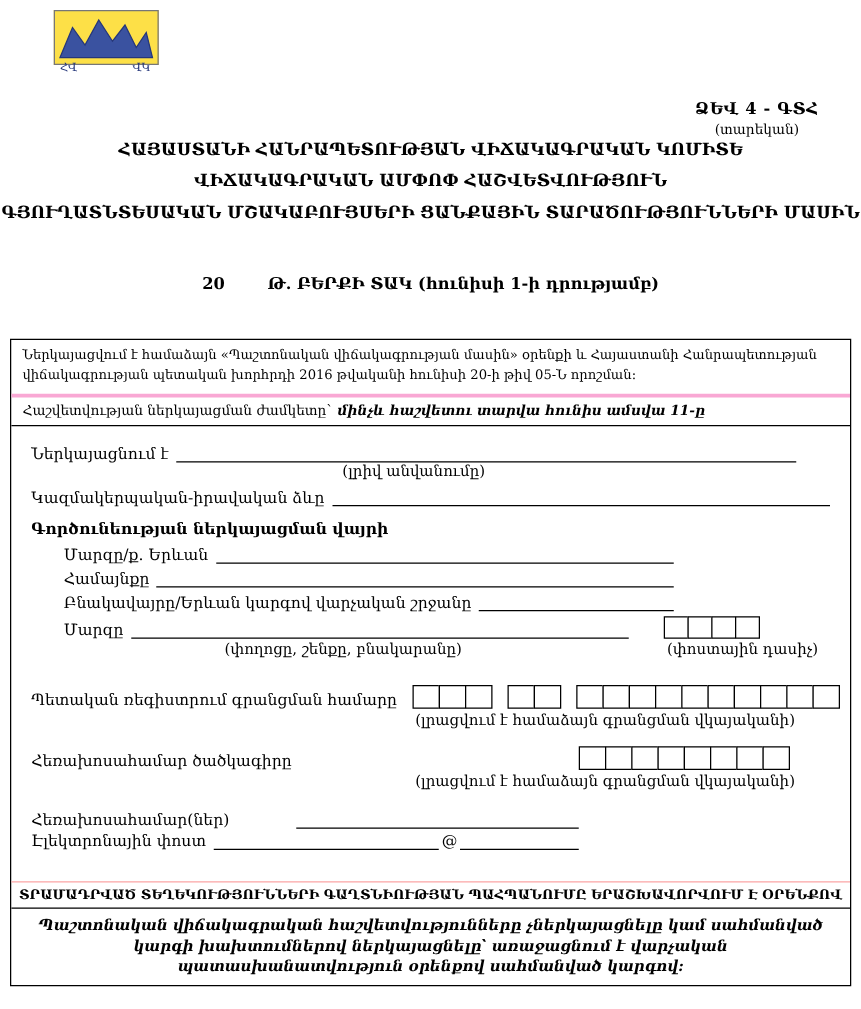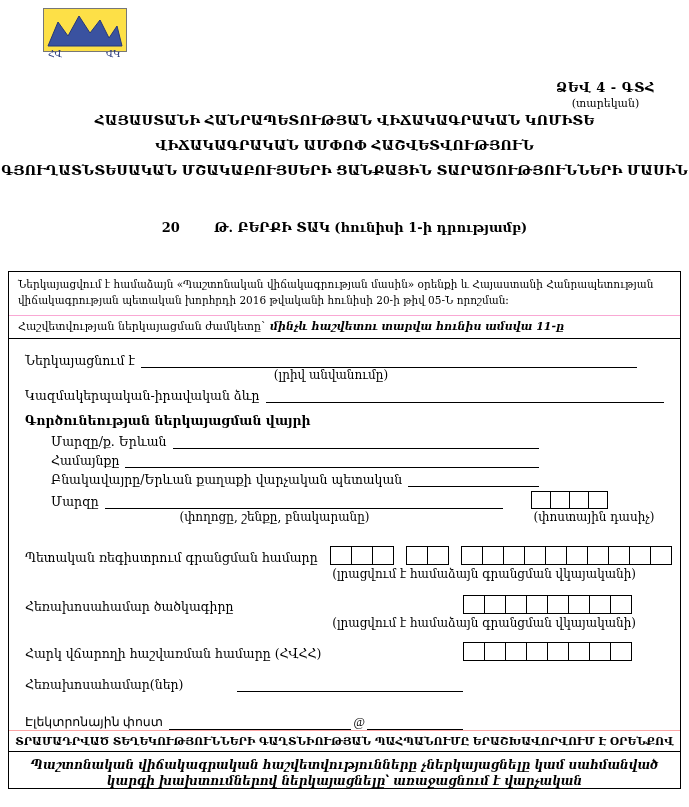--- a/index.html
+++ b/index.html
@@ -22,21 +22,21 @@
   
   .titles { margin-top: 112px; text-align: center; font-weight: bold; }
   .t1 { font-size: 13.5px; }
   .t2 { font-size: 13.5px; margin-top: 9px; }
   .t3 { font-size: 13.5px; margin-top: 9px; }
   .year-line { margin-top: 42px; text-align: center; font-weight: bold; font-size: 13px; }
   .year-gap { display: inline-block; width: 34px; }
 
   
   .main-box { margin: 36px 8px 0 8px; border: 1px solid #000; height: 518px; display: flex; flex-direction: column; overflow: hidden; }
-  .intro { padding: 5px 9px 6px 9px; font-size: 10.5px; line-height: 1.5; border-bottom: 1px solid #f9a8d4; }
+  .intro { padding: 5px 9px 6px 9px; font-size: 10.5px; line-height: 1.5; border-bottom: 3px solid #f9a8d4; }
   .deadline { padding: 4px 9px 5px 9px; font-size: 11px; border-bottom: 1px solid #000; }
   .deadline .dl-val { font-weight: bold; font-style: italic; }
 
   .form-body { flex: 1 1 auto; padding: 4px 16px 0 16px; font-size: 12.5px; }
   .row { display: flex; align-items: flex-end; }
   .lbl { white-space: nowrap; padding-right: 6px; }
   .bold { font-weight: bold; }
   .fill-line { flex: 1 1 auto; border-bottom: 1px solid #000; height: 15px; }
   .hint { font-size: 12px; }
   .hint-center { text-align: center; }
@@ -108,21 +108,21 @@
       <span class="lbl">Մարզը/ք. Երևան</span>
       <span class="fill-line"></span>
     </div>
 
     <div class="row sub-fixed" style="margin-top:4px;">
       <span class="lbl">Համայնքը</span>
       <span class="fill-line"></span>
     </div>
 
     <div class="row sub-fixed" style="margin-top:4px;">
-      <span class="lbl">Բնակավայրը/Երևան քաղաքի վարչական պետական</span>
+      <span class="lbl">Բնակավայրը/Երևան կարգով վարչական շրջանը</span>
       <span class="fill-line"></span>
     </div>
 
     <div class="row sub" style="margin-top:4px;">
       <span class="lbl">Մարզը</span>
       <span class="fill-line" style="max-width:398px;"></span>
       <span class="cells postal" style="margin-left:28px; margin-right:16px;">
           <span class="cell"></span>
           <span class="cell"></span>
           <span class="cell"></span>
@@ -166,40 +166,27 @@
           <span class="cell"></span>
           <span class="cell"></span>
           <span class="cell"></span>
           <span class="cell"></span>
           <span class="cell"></span>
           <span class="cell"></span>
         </span>
     </div>
     <div class="hint" style="text-align:right; margin-right:28px; margin-top:2px;">(լրացվում է համաձայն գրանցման վկայականի)</div>
 
-    <div class="row" style="margin-top:12px;">
-      <span class="lbl">Հարկ վճարողի հաշվառման համարը (ՀՎՀՀ)</span>
-      <span class="cells" style="margin-left:auto; margin-right:32px;">
-          <span class="cell"></span>
-          <span class="cell"></span>
-          <span class="cell"></span>
-          <span class="cell"></span>
-          <span class="cell"></span>
-          <span class="cell"></span>
-          <span class="cell"></span>
-          <span class="cell"></span>
-        </span>
-    </div>
 
     <div class="row" style="margin-top:16px; width:438px;gap:48px;">
       <span class="lbl">Հեռախոսահամար(ներ)</span>
       <span class="fill-line"></span>
     </div>
 
-    <div class="row" style="margin-top:22px; width:438px;font-family:Liberation Serif, serif;">
+    <div class="row" style="margin-top:2px; width:438px;">
       <span class="lbl">Էլեկտրոնային փոստ</span>
       <span class="fill-line" style="flex:1.9;"></span>
       <span style="padding:0 2px;">@</span>
       <span class="fill-line" style="flex:1;"></span>
     </div>
 
   </div>
 
   <div class="conf-band">ՏՐԱՄԱԴՐՎԱԾ ՏԵՂԵԿՈՒԹՅՈՒՆՆԵՐԻ ԳԱՂՏՆԻՈՒԹՅԱՆ ՊԱՀՊԱՆՈՒՄԸ ԵՐԱՇԽԱՎՈՐՎՈՒՄ Է ՕՐԵՆՔՈՎ</div>
 

